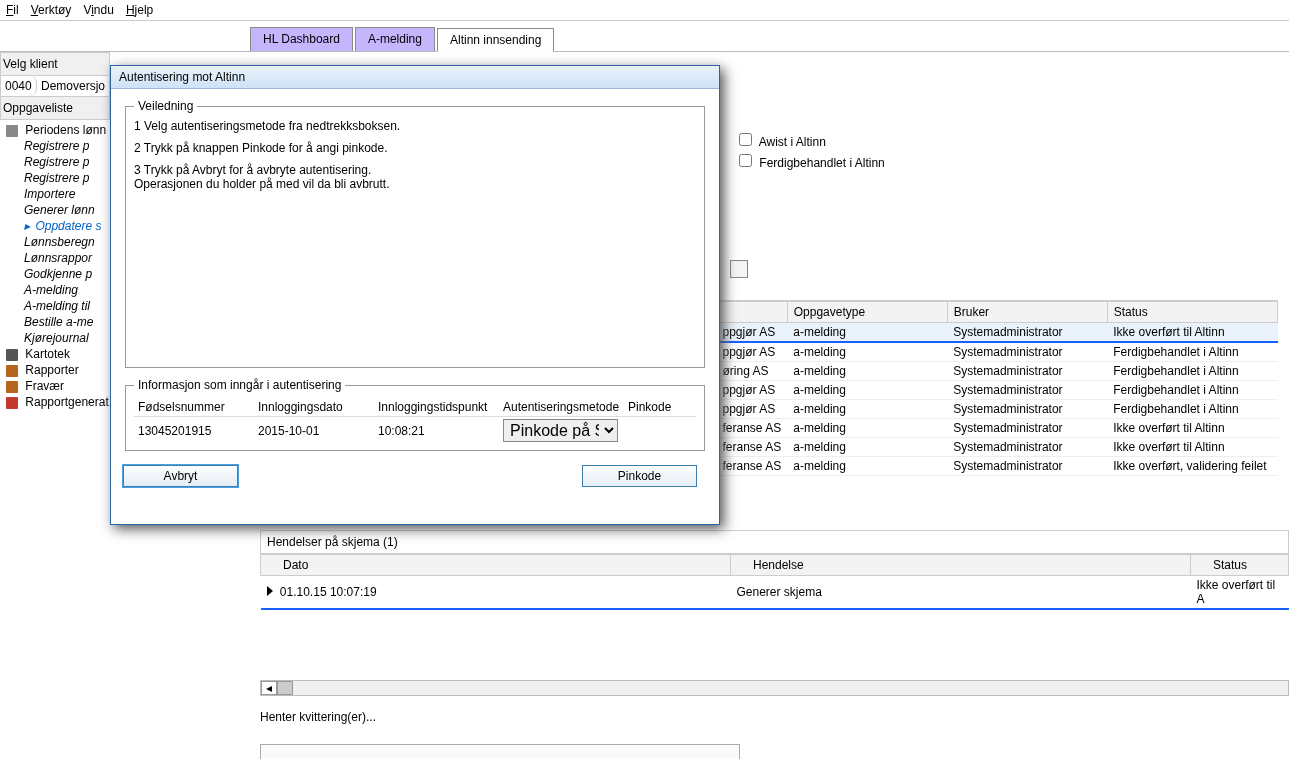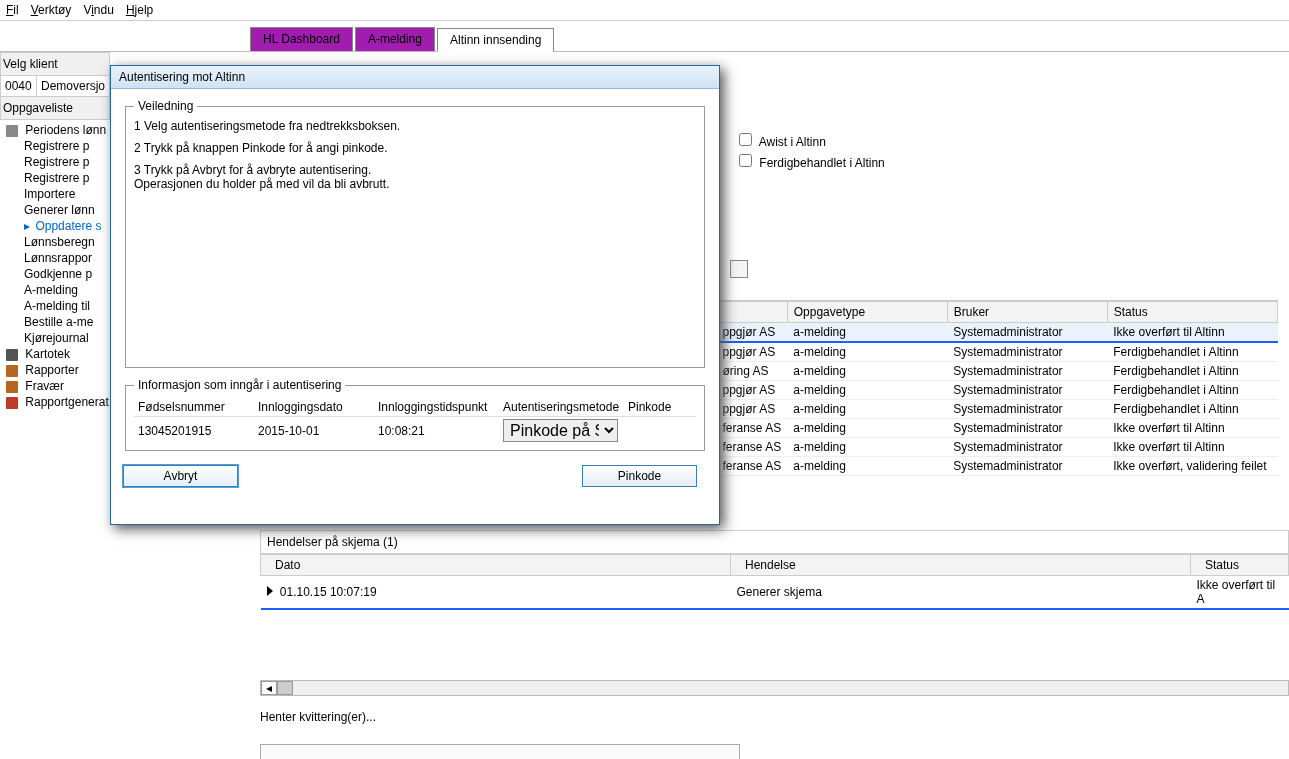--- a/index.html
+++ b/index.html
@@ -25,45 +25,45 @@
   .tabbar {
     display: flex;
     gap: 2px;
     padding: 6px 0 0 250px;
     border-bottom: 1px solid #bbb;
   }
   .tabbar .tab {
     padding: 4px 12px;
     border: 1px solid #888;
     border-bottom: none;
-    background: #a21caf;
+    background: #c4b5fd;
     cursor: default;
   }
   .tabbar .tab.active {
     background: #fff;
     border-bottom: 1px solid #fff;
     position: relative;
     top: 1px;
   }
   .leftcol {
     position: absolute;
     left: 0;
     top: 52px;
     width: 110px;
     font-size: 12px;
   }
   .velg-klient { padding: 4px 2px; background: #f0f0f0; border: 1px solid #ccc; }
   .klient-row { display: flex; border: 1px solid #ccc; border-top: none; }
-  .klient-row .code { width: 38px; padding: 3px 4px; border-right: 1px solid #ccc; }
+  .klient-row .code { width: 38px; padding: 3px 4px; border-right: 1px solid #ccc; border-radius: 7px; }
   .klient-row .name { flex: 1; padding: 3px 4px; }
   .oppgaveliste { padding: 4px 2px; background: #f0f0f0; border: 1px solid #ccc; border-top: none; }
   .tree { padding: 2px 0; }
   .tree div { padding: 1px 12px 1px 6px; white-space: nowrap; cursor: default; }
   .tree .node { font-weight: normal; }
-  .tree .child { padding-left: 24px; }
+  .tree .child { padding-left: 24px; font-style: italic; }
   .tree .selected { color: #06c; }
   .tree .icon { display:inline-block; width:12px; height:12px; background:#888; margin-right:4px; vertical-align:middle; border-radius:1px; }
   .tree .icon.cal { background:#b5651d; }
   .tree .icon.doc { background:#555; }
   .tree .icon.bar { background:#c0392b; }
   .tree .triangle { color:#06c; margin-right:2px; }
   .checkboxes { position:absolute; left:735px; top:130px; }
   .checkboxes label { display:block; margin-bottom:2px; }
   .checkboxes input { margin-right:4px; }
 
@@ -96,21 +96,21 @@
 
   .hendelser {
     position:absolute;
     left:260px;
     top:530px;
     right:0;
   }
   .hendelser .title { padding:4px 6px; border:1px solid #ccc; background:#fff; }
   .hendelser table { width:100%; border-collapse:collapse; }
   .hendelser th {
-    text-align:left; padding:3px 14px; background:#f3f3f3; border:1px solid #ccc; font-weight:normal;
+    text-align:left; padding:3px 22px; background:#f3f3f3; border:1px solid #ccc; font-weight:normal;
   }
   .hendelser td { padding:2px 6px; border-bottom:2px solid #1a5fff; }
   .hendelser .arrow { display:inline-block; width:0;height:0;border-top:5px solid transparent;border-bottom:5px solid transparent;border-left:6px solid #000;margin-right:4px; }
   .hendelser .scrollbar { margin-top:70px; height:16px; border:1px solid #bbb; background:#f0f0f0; display:flex; align-items:center; }
   .hendelser .scrollbar .left,.hendelser .scrollbar .right { width:16px;height:14px;border:1px solid #999;background:#fff;text-align:center;line-height:12px; }
   .hendelser .scrollbar .thumb { width:16px;height:14px;background:#ccc;border:1px solid #999;margin-left:0; }
 
   .progress-area {
     position:absolute; left:260px; top:710px; right:10px;
   }

